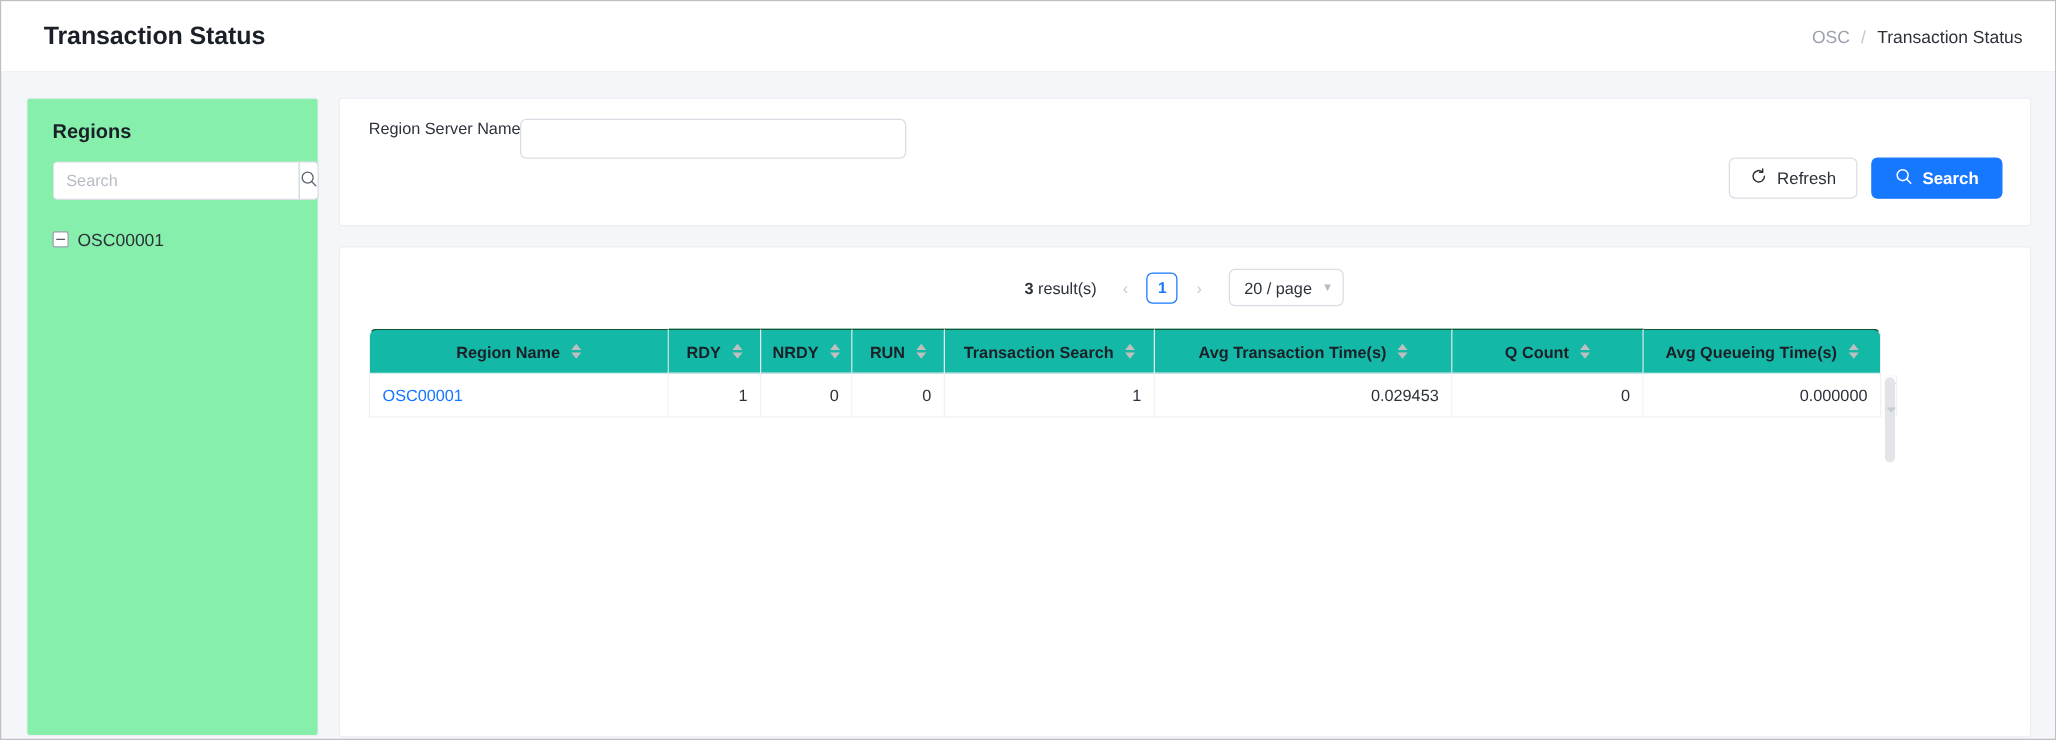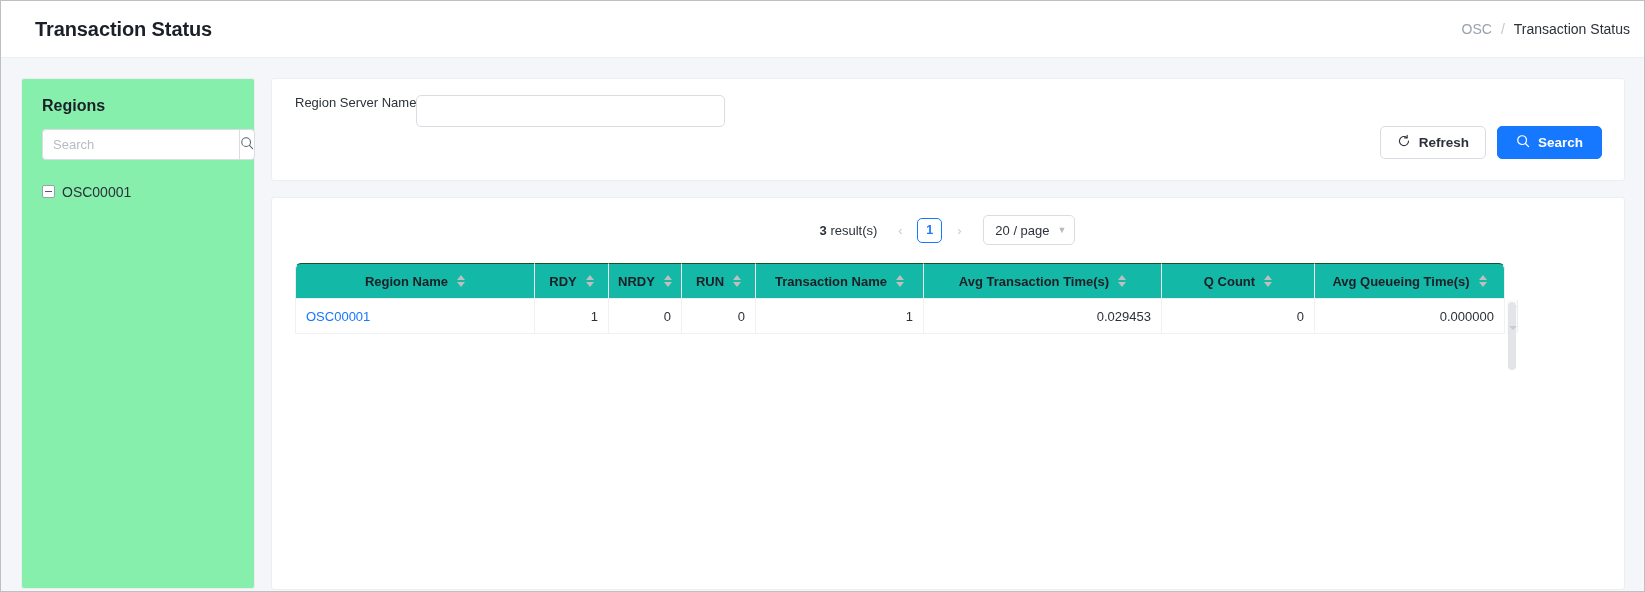--- a/index.html
+++ b/index.html
@@ -22,21 +22,21 @@
   
   .page-header {
     position: absolute;
     top: 0; left: 0; right: 0;
     height: 57px;
     background: #ffffff;
     border-bottom: 1px solid #eceef2;
     display: flex;
     align-items: center;
     justify-content: space-between;
-    padding: 0 14px 0 34px;
+    padding: 0 26px 0 34px;
   }
   .page-title {
     font-size: 20px;
     font-weight: bold;
     color: #1b1f27;
     letter-spacing: -0.1px;
   }
   .breadcrumb {
     display: flex;
     align-items: center;
@@ -204,21 +204,20 @@
     gap: 8px;
     font-size: 13.5px;
     cursor: pointer;
     padding: 0 16px;
     font-family: "Liberation Sans", sans-serif;
   }
   .btn-default {
     background: #fff;
     border: 1px solid #d9dde3;
     color: #2c313a;
-    font-weight: bold;
   }
   .btn-primary {
     background: #1677ff;
     border: 1px solid #1677ff;
     color: #fff;
     font-weight: bold;
     padding: 0 18px;
   }
 
   
@@ -518,21 +517,21 @@
                     <div class="th-inner">
                       <span>RUN</span>
                       <span class="sorter">
                         <i class="up"></i>
                         <i class="down"></i>
                       </span>
                     </div>
                   </th>
                   <th>
                     <div class="th-inner">
-                      <span>Transaction Name</span>
+                      <span>Transaction Search</span>
                       <span class="sorter">
                         <i class="up"></i>
                         <i class="down"></i>
                       </span>
                     </div>
                   </th>
                   <th>
                     <div class="th-inner">
                       <span>Avg Transaction Time(s)</span>
                       <span class="sorter">

